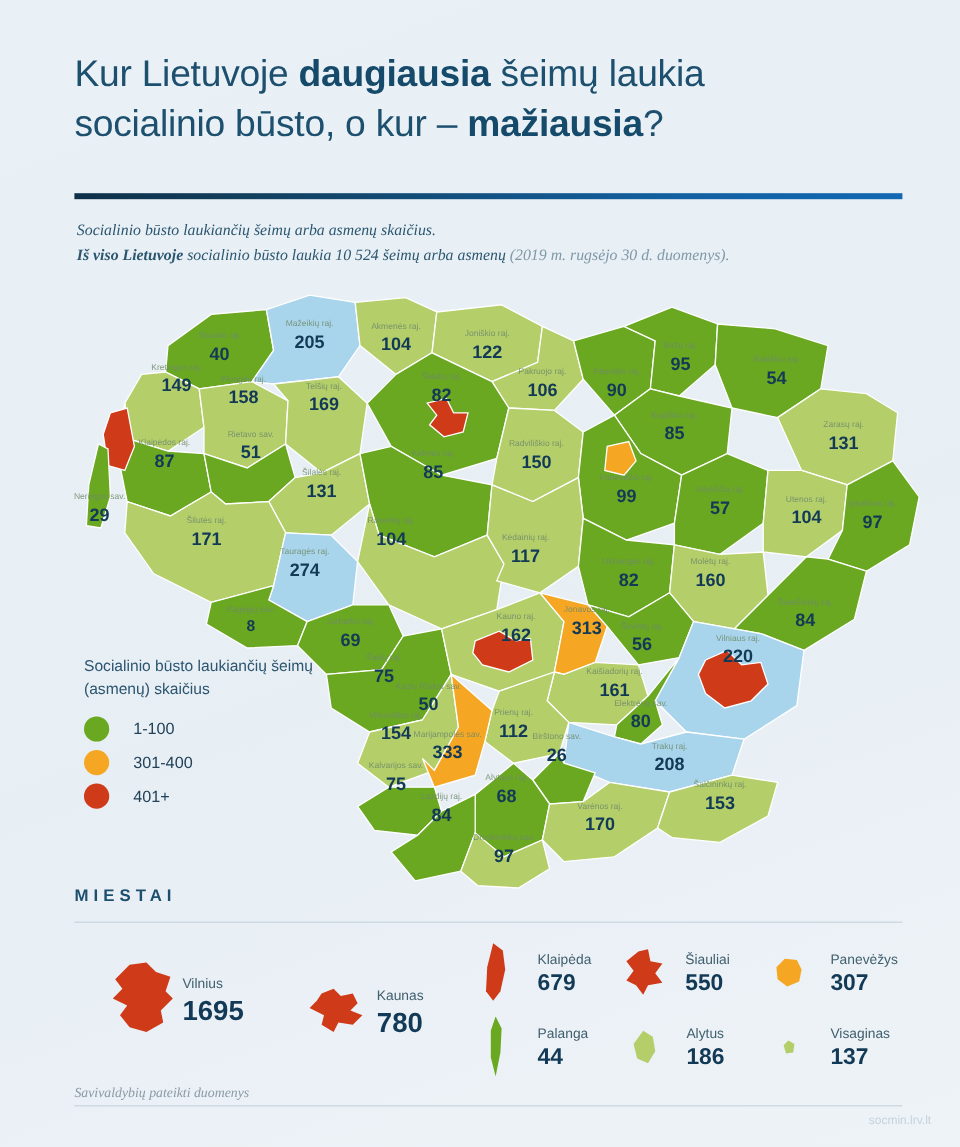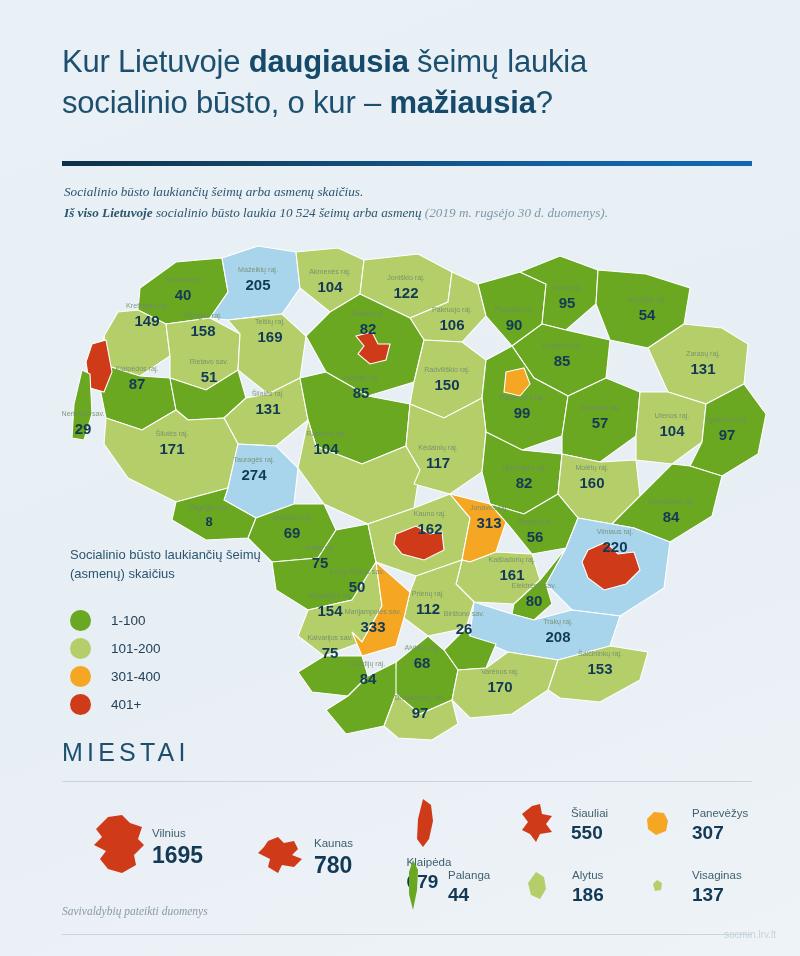--- a/index.html
+++ b/index.html
@@ -30,28 +30,28 @@
   .mapwrap svg { display:block; width: 800px; height: 510px; }
   .rlabel { font-family: "Liberation Sans", sans-serif; font-size: 7.1px;
             fill: #6f8a6a; text-anchor: middle; opacity: .85; }
   .rval   { font-family: "Liberation Sans", sans-serif; font-size: 15px;
             font-weight: 700; fill: #123a56; text-anchor: middle; }
   .rval.sm { font-size: 13px; }
 
   
   .legend { position: absolute; left: 70px; top: 546px; width: 220px; }
   .legend-title { font-size: 13px; line-height: 1.45; color: #2c5570; }
-  .legend ul { list-style: none; margin-top: 24px; }
+  .legend ul { list-style: none; margin-top: 11px; }
   .legend li { display: flex; align-items: center; height: 25px; margin-bottom: 3px; }
   .sw { width: 21px; height: 21px; border-radius: 50%; margin-right: 20px; flex: none; }
   .lgl { font-size: 13.5px; color: #22425a; }
 
   
   .cities { position: absolute; left: 62px; top: 738px; width: 690px; }
-  .cities h2 { font-size: 25px; letter-spacing: 4.2px; color: #1d4f6e; font-weight: 400; }
+  .cities h2 { font-size: 14px; letter-spacing: 4.2px; color: #1d4f6e; font-weight: 700; }
   .hr { height: 1px; background: #c6d5de; margin: 14px 0 0 0; }
   .crow { position: relative; height: 138px; }
   .city { position: absolute; display: flex; align-items: center; }
   .cico { width: 56px; height: 56px; flex: none; display:flex; align-items:center; justify-content:center; }
   .cico svg { display: block; overflow: visible; }
   .ctxt { margin-left: 6px; }
   .cname { font-size: 11.5px; color: #41606f; line-height: 1.3; }
   .cnum { font-size: 19px; font-weight: 700; color: #123a56; line-height: 1.25; }
   .cnum.big { font-size: 23px; }
   .foot { position: absolute; left: 62px; top: 905px; font-family: "Liberation Serif", serif;
@@ -250,24 +250,20 @@
   </div>
 
   <div class="legend">
     <div class="legend-title">Socialinio būsto laukiančių šeimų (asmenų) skaičius</div>
     <ul>
       <li>
         <span class="sw" style="background:#6aa821"></span>
         <span class="lgl">1-100</span>
       </li>
       <li>
-        <span class="sw" style="background:#b4ce6a"></span>
-        <span class="lgl">101-200</span>
-      </li>
-      <li>
         <span class="sw" style="background:#f5a623"></span>
         <span class="lgl">301-400</span>
       </li>
       <li>
         <span class="sw" style="background:#cf3a18"></span>
         <span class="lgl">401+</span>
       </li>
     </ul>
   </div>
 
@@ -293,21 +289,21 @@
           <svg width="48" height="42" viewBox="0 0 48 42">
               <path fill="#cf3a18" d="M12 6 L22 2 L28 8 L38 6 L42 14 L36 20 L46 24 L38 32 L26 30 L22 38 L12 32 L14 24 L2 18 L8 12 Z"></path>
             </svg>
         </span>
         <span class="ctxt">
           <span class="cname">Kaunas</span><br>
           <span class="cnum big">780</span>
         </span>
       </div>
 
-      <div class="city" style="left:336px; top:14px;flex-direction:column;">
+      <div class="city" style="left:324px; top:14px;">
         <span class="cico">
           <svg width="22" height="50" viewBox="0 0 22 50">
               <path fill="#cf3a18" d="M8 0 L16 6 L18 22 L14 40 L8 48 L2 40 L3 20 Z"></path>
             </svg>
         </span>
         <span class="ctxt">
           <span class="cname">Klaipėda</span><br>
           <span class="cnum">679</span>
         </span>
       </div>

